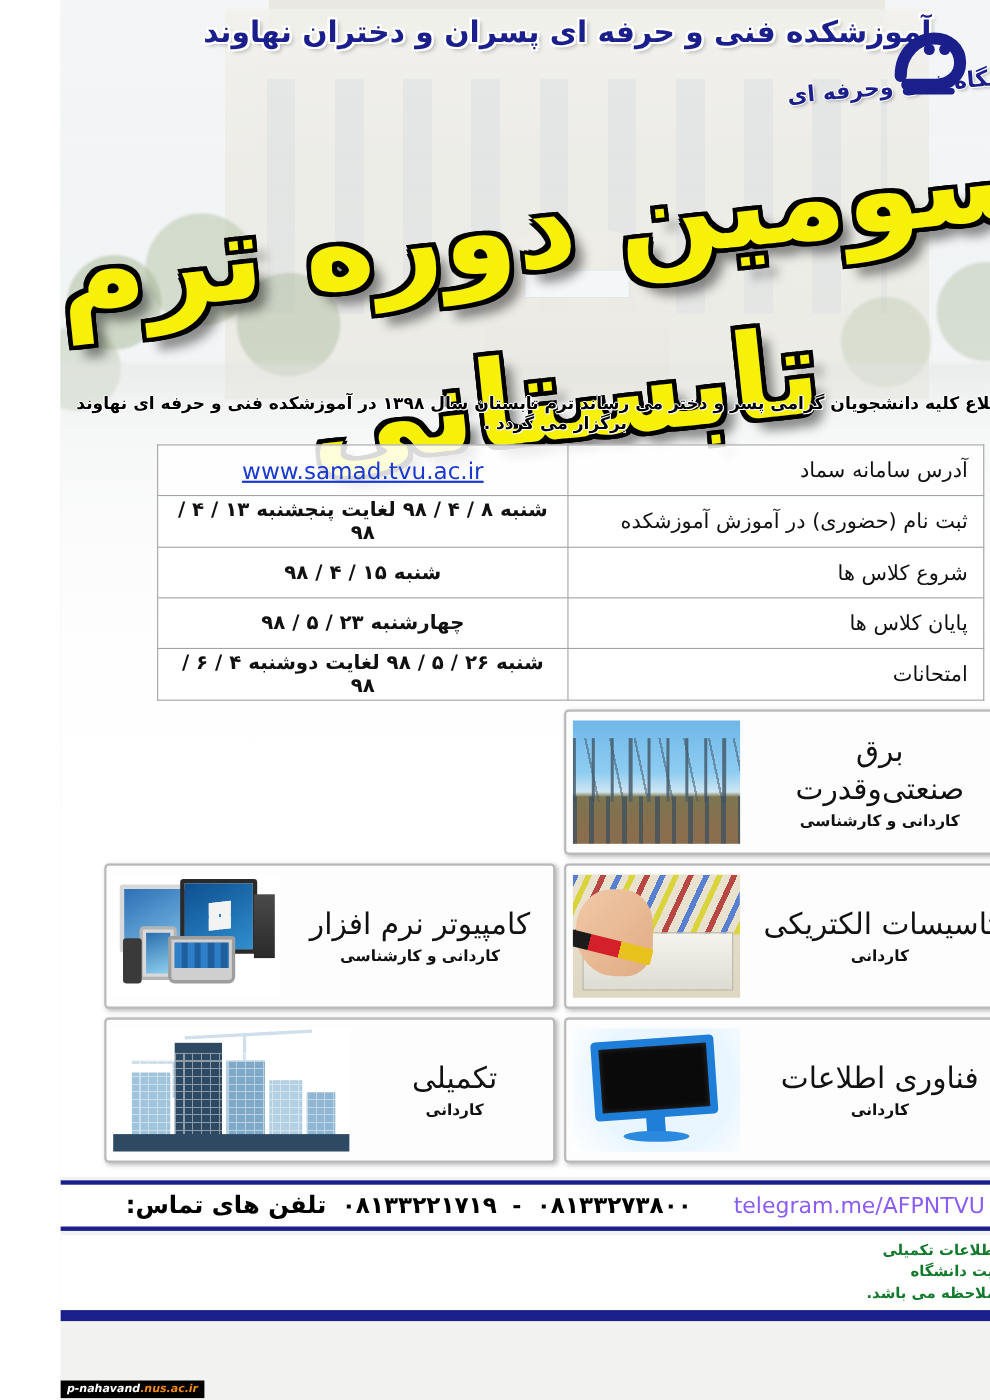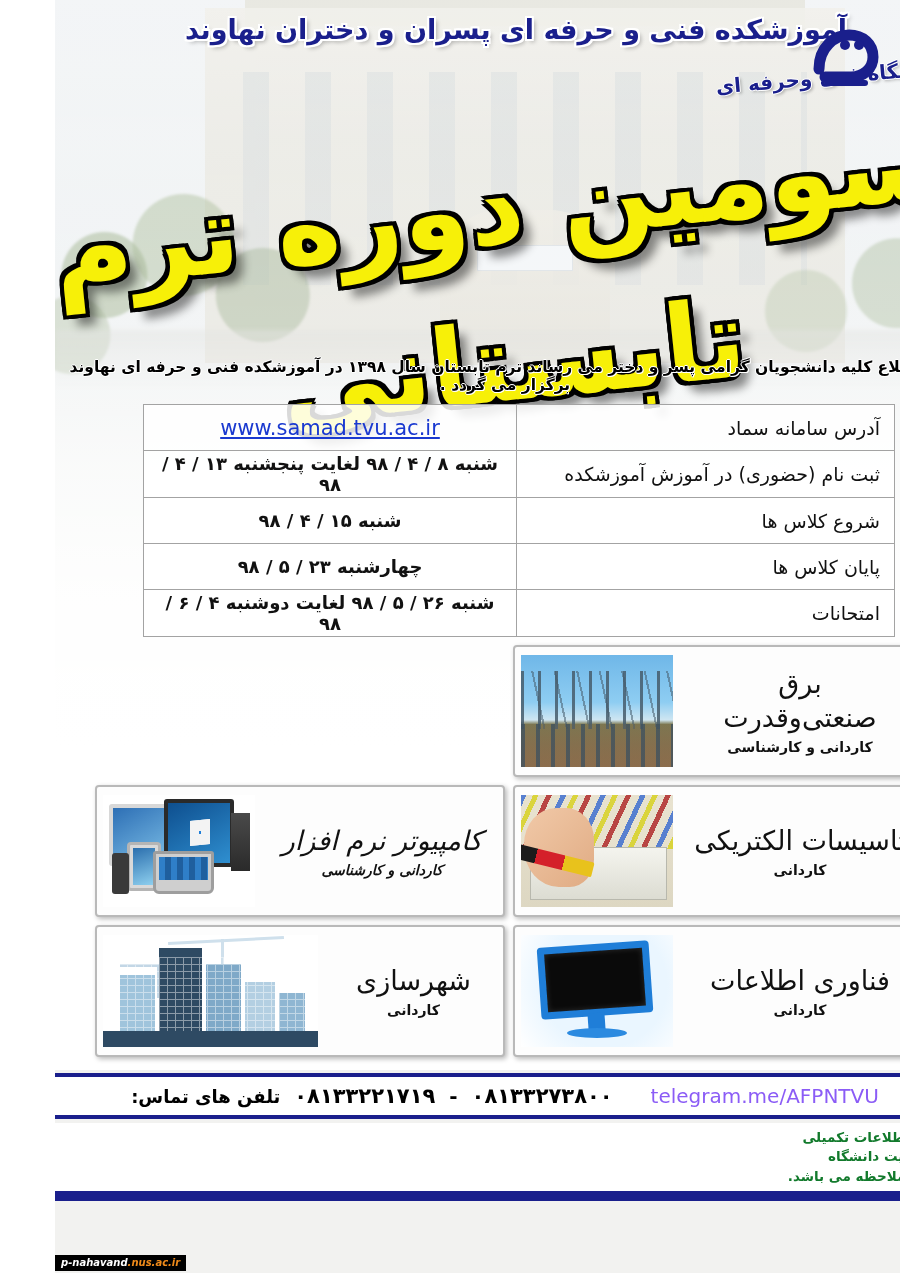--- a/index.html
+++ b/index.html
@@ -328,21 +328,21 @@
     position:absolute; left:0; top:1073px; width:900px; height:46px; z-index:7;
     background:#ffffff;
     border-top: 4px solid #1a1f8c;
     border-bottom: 4px solid #1a1f8c;
     display:flex; align-items:center; justify-content:center; gap: 38px;
   }
   .phones {
     display:flex; align-items:center; gap: 14px;
     font-size: 20px; font-weight:700; color:#000;
   }
-  .phones .label { font-size: 18px; }
+  .phones .label { font-size: 22px; }
   .phone-num { font-size: 21px; letter-spacing: .5px; }
   .dash { font-size: 20px; }
   .telegram {
     direction: ltr; font-size: 20px; color:#8b5cf6; font-weight:400;
     font-family: "DejaVu Sans", "Liberation Sans", sans-serif;
   }
 
   
   .web-band {
     position:absolute; left:0; top:1123px; width:900px; height:78px; z-index:7;
@@ -451,21 +451,21 @@
         <div class="card-text">
           <span class="card-title">برق</span>
           <span class="card-title">صنعتی‌وقدرت</span>
           <span class="card-sub">کاردانی و کارشناسی</span>
         </div>
         <div class="card-media">
           <div class="img-substation"></div>
         </div>
       </div>
 
-      <div class="card" style="grid-column:2/3; grid-row:2/3;font-style:italic;">
+      <div class="card" style="grid-column:2/3; grid-row:2/3;">
         <div class="card-text">
           <span class="card-title">کامپیوتر نرم افزار</span>
           <span class="card-sub">کاردانی و کارشناسی</span>
         </div>
         <div class="card-media">
           <div class="img-computers">
             <div class="mon-a"></div>
               <div class="mon-b"></div>
               <div class="win"></div>
             <div class="tower"></div>
@@ -484,21 +484,21 @@
         <div class="card-media">
           <div class="img-wiring">
               <div class="hand"></div>
               <div class="driver"></div>
             </div>
         </div>
       </div>
 
       <div class="card" style="grid-column:2/3; grid-row:3/4;">
         <div class="card-text">
-          <span class="card-title">شهرسازی</span>
+          <span class="card-title">تکمیلی</span>
           <span class="card-sub">کاردانی</span>
         </div>
         <div class="card-media" style="width:215px;">
           <div class="img-city">
             <div class="crane1"></div>
               <div class="crane1m"></div>
             <div class="crane2"></div>
               <div class="crane2m"></div>
             <div class="b1"></div>
               <div class="b2"></div>

